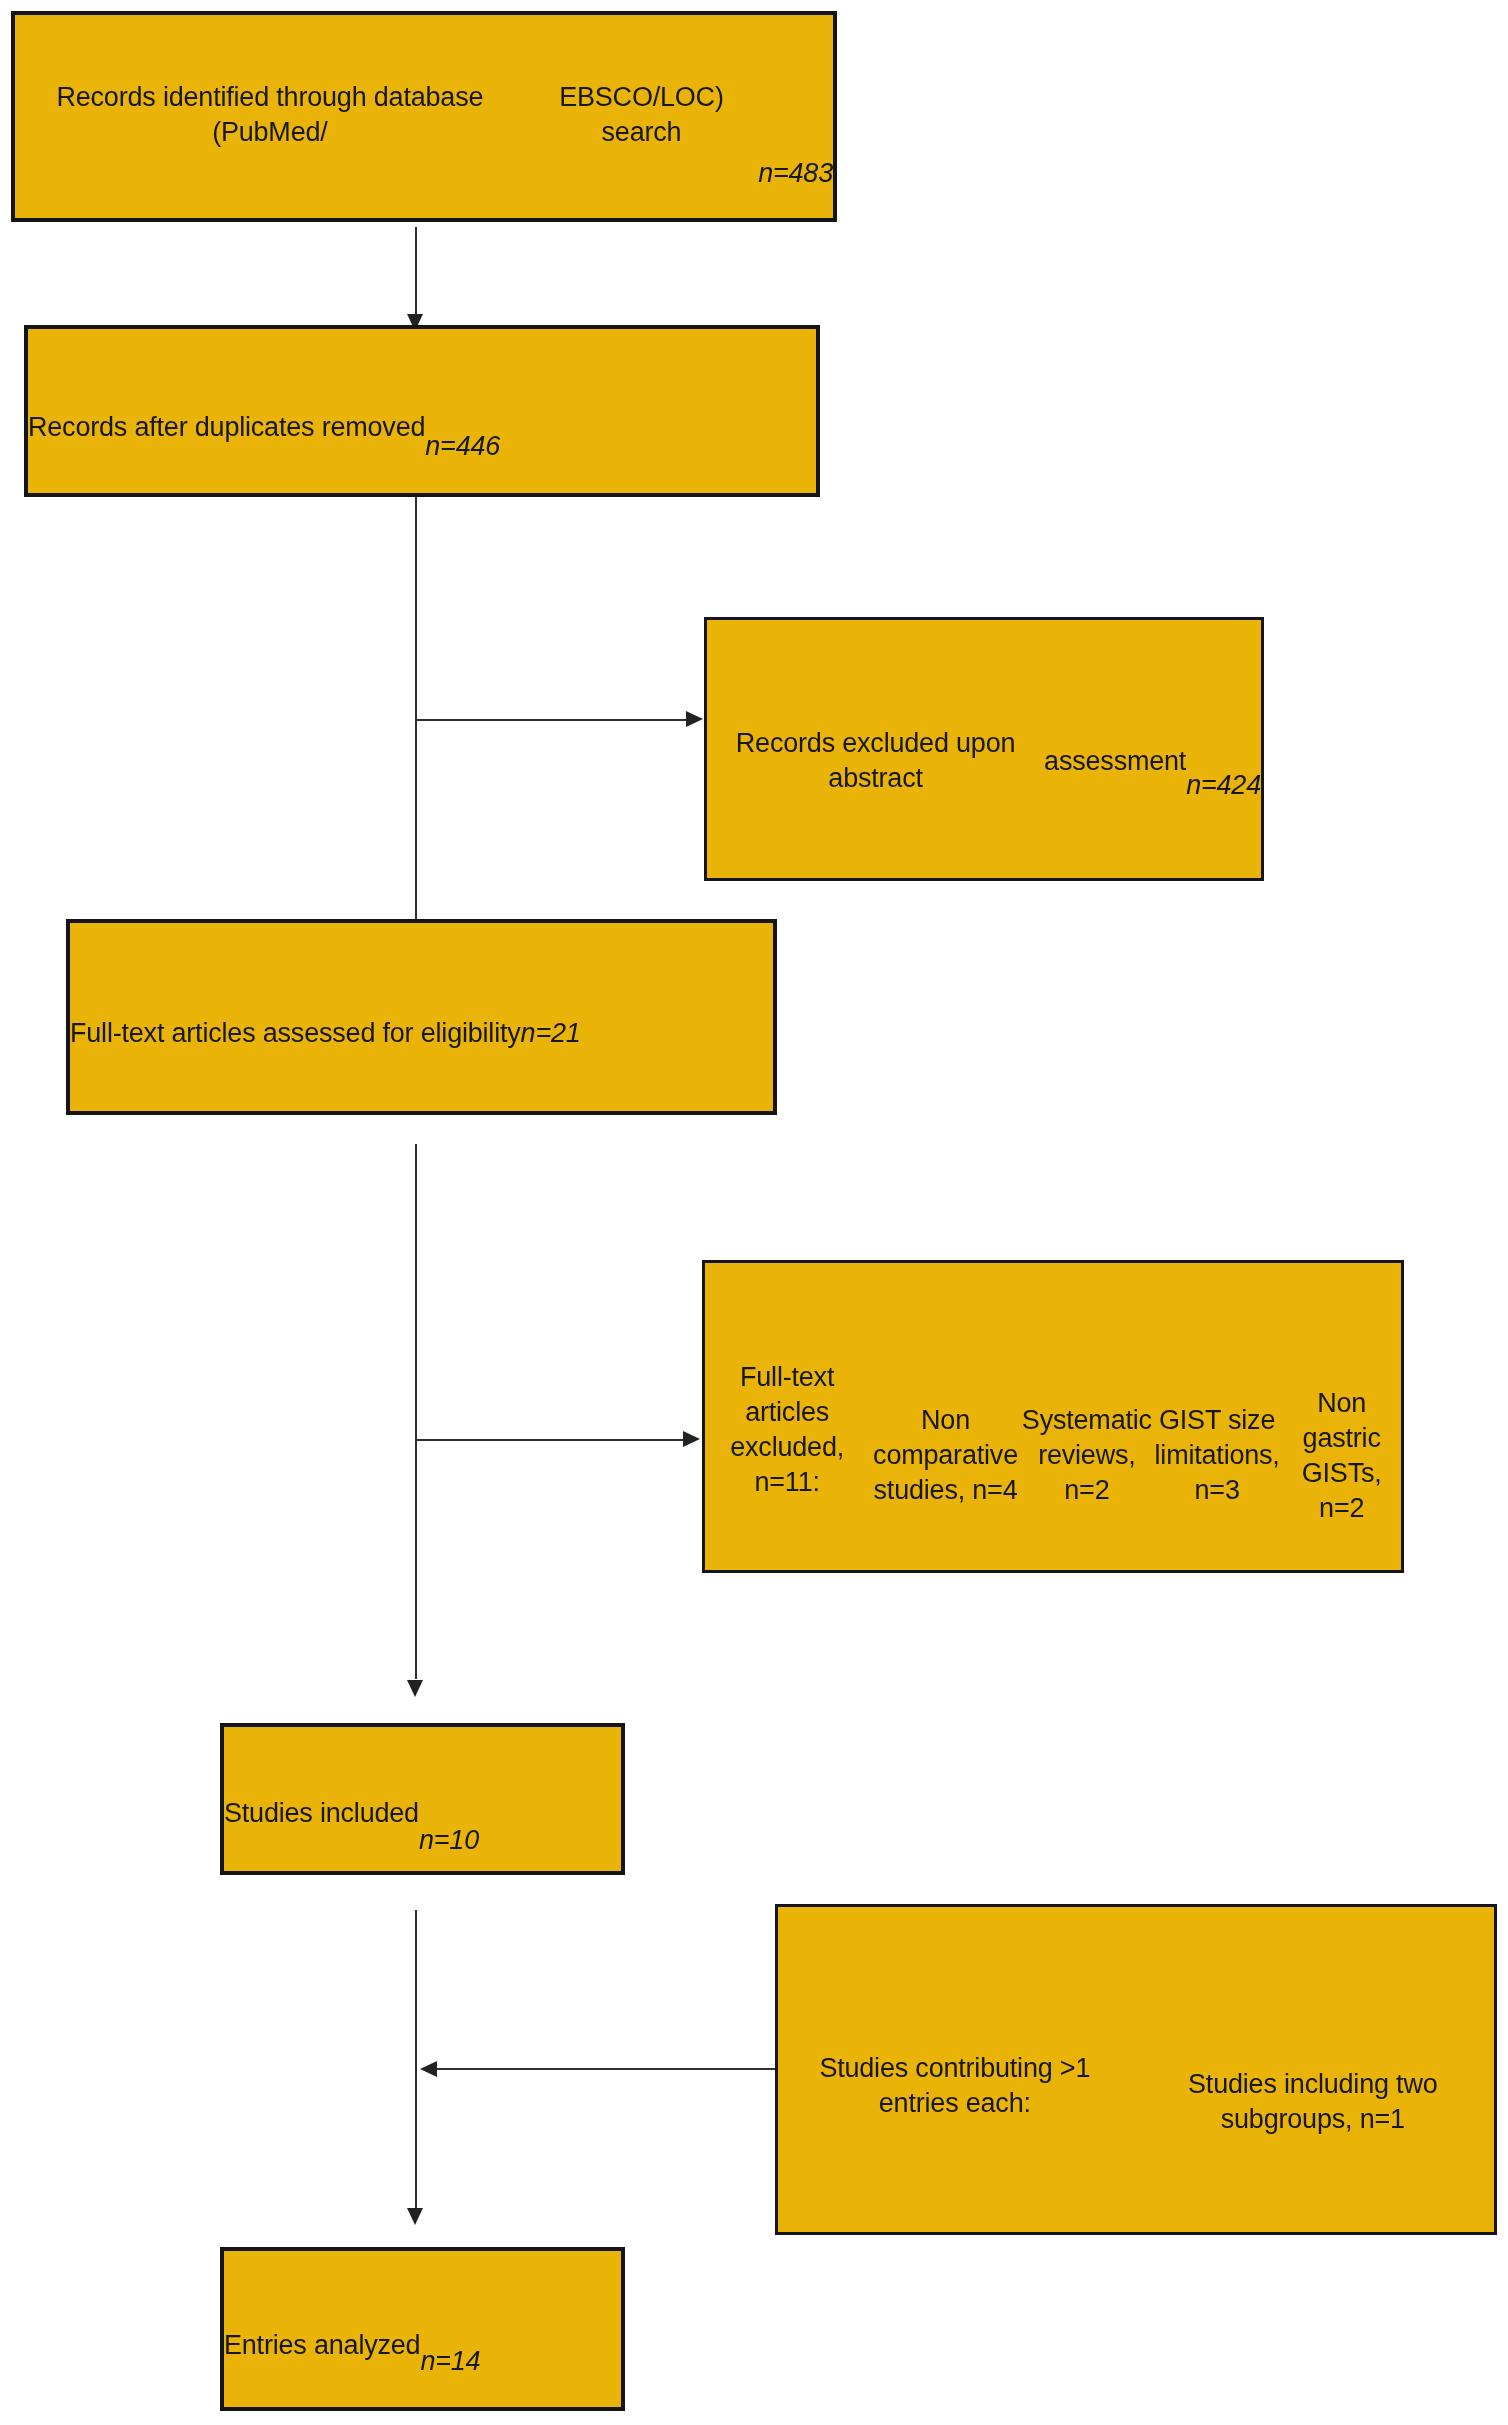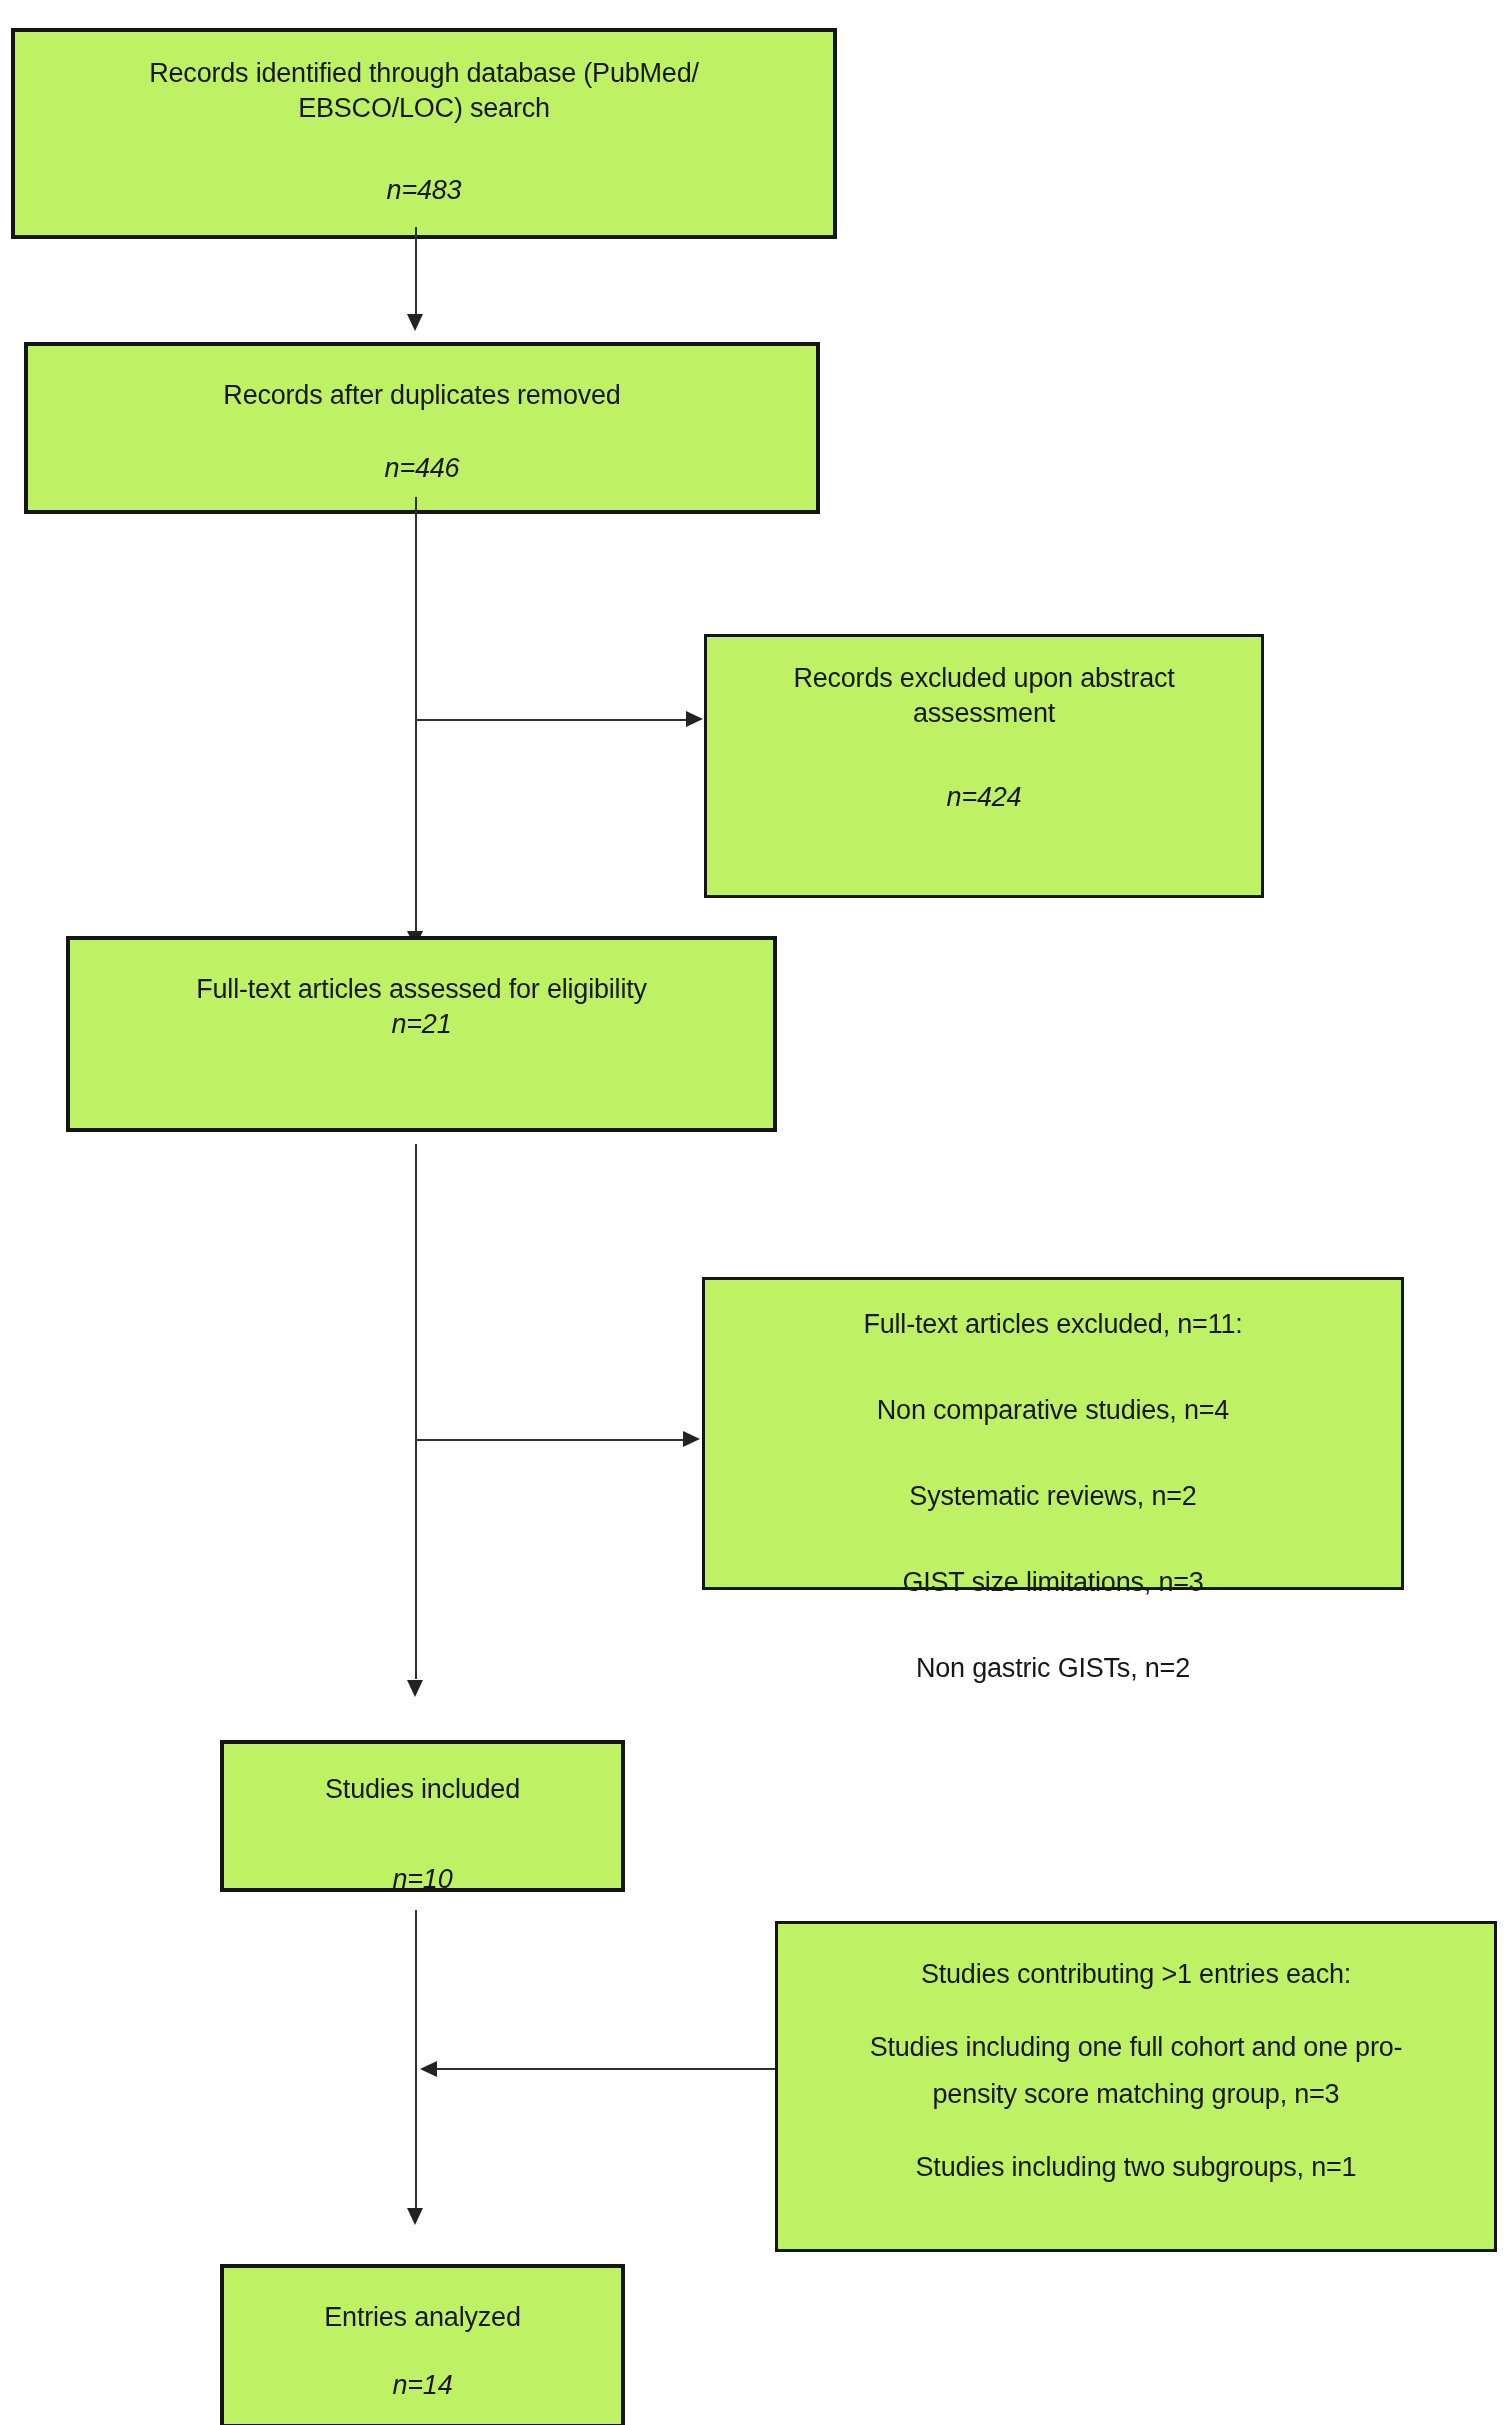--- a/index.html
+++ b/index.html
@@ -11,30 +11,29 @@
     position: relative;
     width: 1509px;
     height: 2426px;
     background: #ffffff;
     font-family: "Liberation Sans", "DejaVu Sans", sans-serif;
     color: #171717;
   }
   .box {
     position: absolute;
     box-sizing: border-box;
-    background: #bef264;
+    background: #eab308;
     border: 4px solid #151515;
     display: flex;
-    flex-direction: column;
+    flex-direction: row;
     align-items: center;
     text-align: center;
     font-size: 27px;
     line-height: 35px;
     letter-spacing: -0.2px;
-    margin-top: 17px;
   }
   .box .count { white-space: nowrap; font-style: italic; }
   .vline, .hline {
     position: absolute;
     background: #2f2f2f;
   }
   .vline { width: 2.4px; }
   .hline { height: 2.4px; }
   .arrow-down {
     position: absolute;
@@ -111,24 +110,20 @@
     <div class="count" style="margin-top:55px;">n=10</div>
   </div>
 
   <div class="vline" style="left:415px; top:1910px; height:298px;"></div>
   <div class="arrow-down" style="left:407px; top:2208px;"></div>
   <div class="hline" style="left:437px; top:2068px; width:338px;"></div>
   <div class="arrow-left" style="left:420px; top:2061px;"></div>
 
   <div class="box" style="left:775px; top:1904px; width:722px; height:331px; border-width:3.2px; padding-top:33px;">
     <div>Studies contributing &gt;1 entries each:</div>
-    <div style="margin-top:32px; line-height:47px;">
-      <div>Studies including one full cohort and one pro-</div>
-      <div>pensity score matching group, n=3</div>
-    </div>
     <div style="margin-top:32px;">Studies including two subgroups, n=1</div>
   </div>
 
   <div class="box" style="left:220px; top:2247px; width:405px; height:164px; padding-top:32px;">
     <div>Entries analyzed</div>
     <div class="count" style="margin-top:33px;">n=14</div>
   </div>
 
 </div>
 

